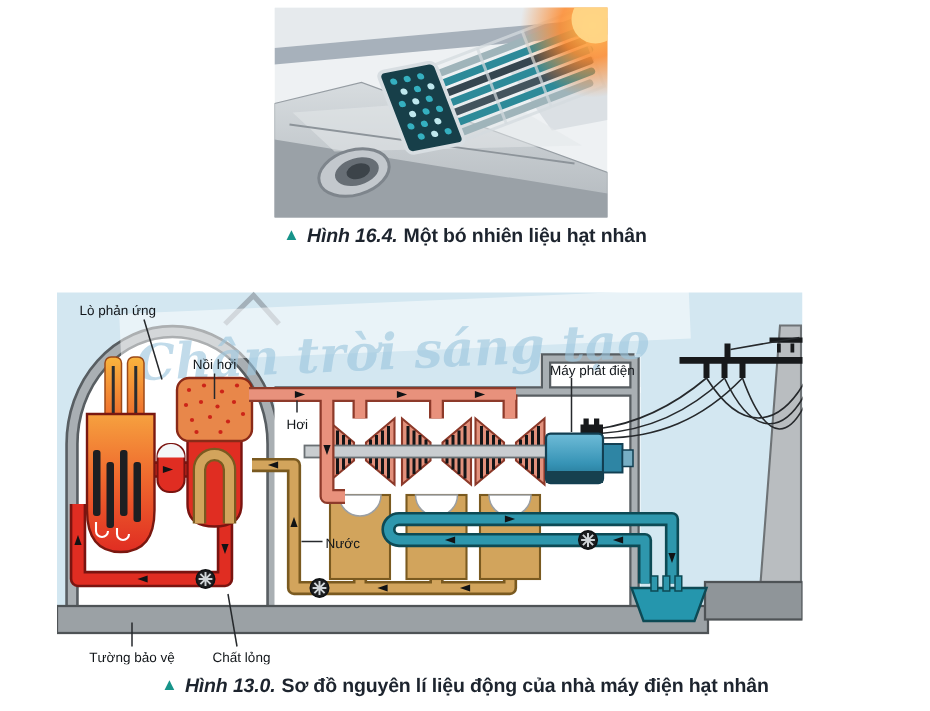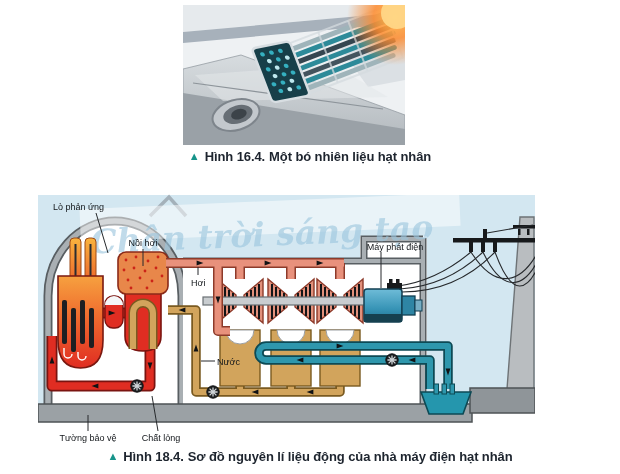--- a/index.html
+++ b/index.html
@@ -6,21 +6,21 @@
   body{
     width:620px;height:474px;position:relative;background:#ffffff;
     font-family:"Liberation Sans",sans-serif;overflow:hidden;
   }
   .abs{position:absolute;}
   .caption{
     width:620px;text-align:center;font-size:13px;font-weight:700;color:#1d242e;
     letter-spacing:-0.1px;white-space:nowrap;
   }
   .caption .marker{color:#17948a;font-size:11px;margin-right:5px;vertical-align:1px;}
-  .caption .fig-label{margin-right:4px;}
+  .caption .fig-label{font-style:italic;margin-right:4px;}
   svg text.lbl{
     font-family:"Liberation Sans",sans-serif;font-size:9px;fill:#12161a;font-weight:400;
   }
   svg text.wm{
     font-family:"DejaVu Serif",serif;font-style:italic;font-weight:700;
     font-size:33px;fill:#9cc6de;opacity:0.62;
   }
   .ld{stroke:#26292c;stroke-width:1;fill:none;}
 </style>
 </head>
@@ -320,14 +320,14 @@
 
     <path class="ld" d="M88,431 L88,415"></path>
     <text class="lbl" x="88" y="441" text-anchor="middle">Tường bảo vệ</text>
 
     <path class="ld" d="M158,431 L152,396"></path>
     <text class="lbl" x="161" y="441" text-anchor="middle">Chất lỏng</text>
   </g>
 </svg>
 
 <div class="abs caption" style="top:449px">
-  <span class="marker">▲</span><span class="fig-label">Hình 18.4.</span><span>Sơ đồ nguyên lí liệu động của nhà máy điện hạt nhân</span>
+  <span class="marker">▲</span><span class="fig-label">Hình 13.0.</span><span>Sơ đồ nguyên lí liệu động của nhà máy điện hạt nhân</span>
 </div>
 
 </body></html>

